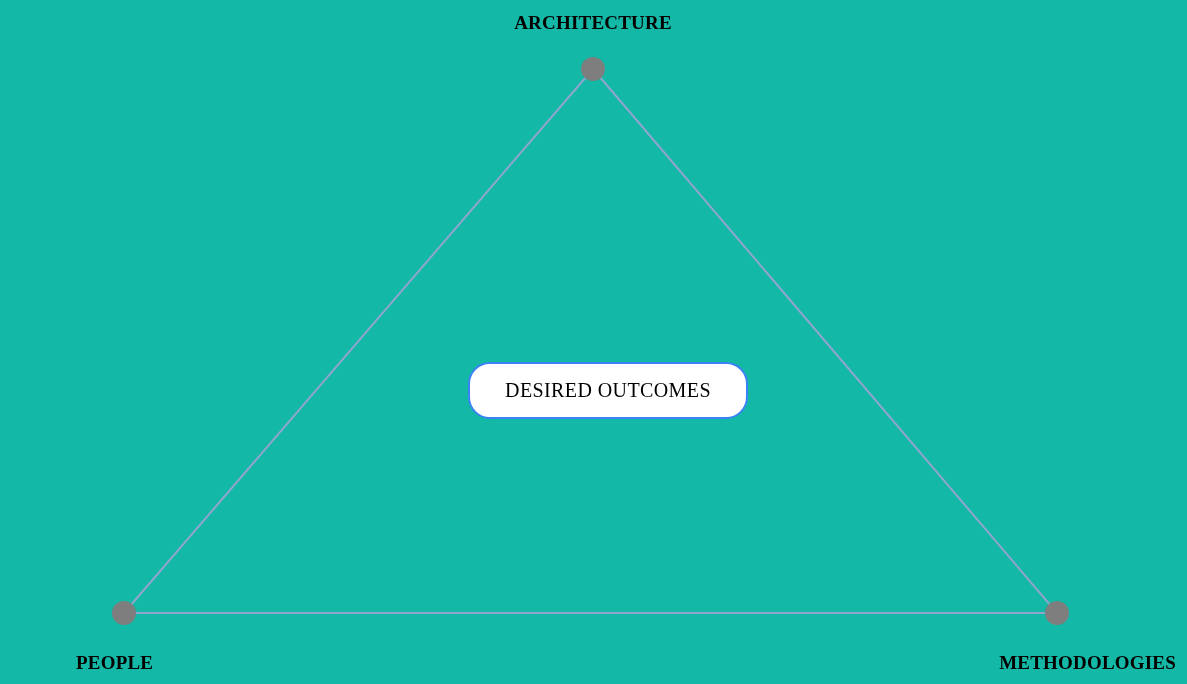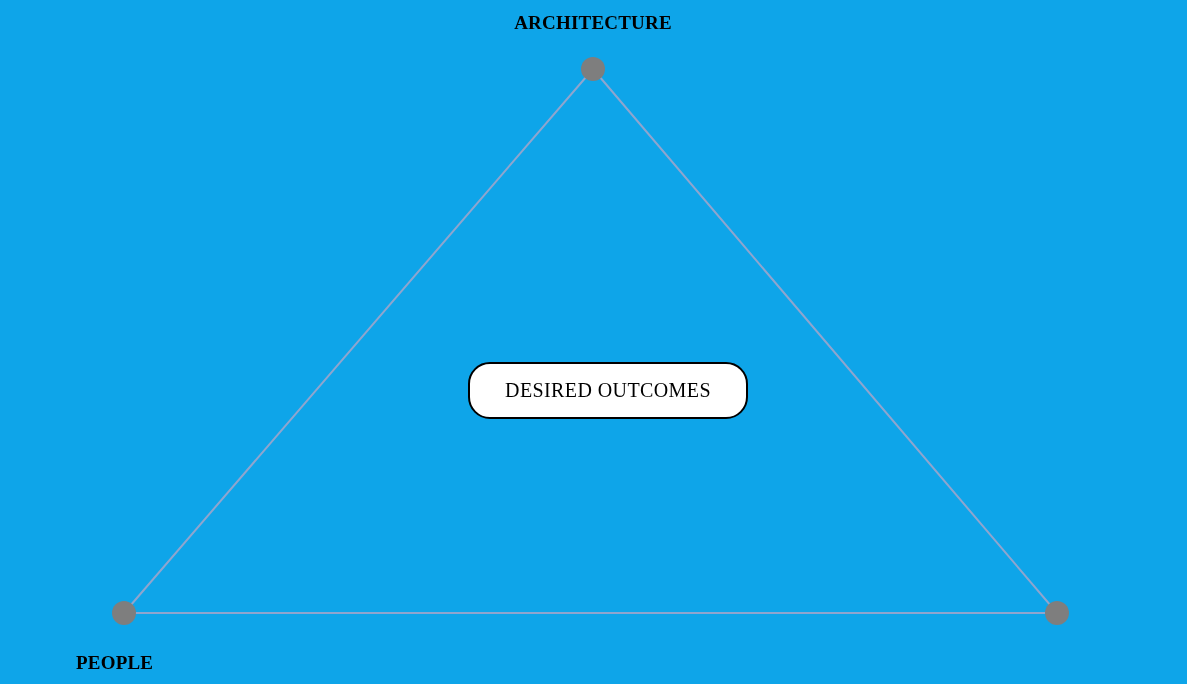--- a/index.html
+++ b/index.html
@@ -8,21 +8,21 @@
     padding: 0;
     background: #ffffff;
   }
   body {
     font-family: "Liberation Serif", "DejaVu Serif", serif;
   }
   .canvas {
     position: relative;
     width: 1187px;
     height: 684px;
-    background: #0ea5e9;
+    background: #14b8a6;
     overflow: hidden;
   }
   .diagram-svg {
     position: absolute;
     left: 0;
     top: 0;
     width: 1187px;
     height: 684px;
     display: block;
   }
@@ -50,21 +50,21 @@
     top: 653px;
     transform: translateX(-100%);
   }
   .center-node {
     position: absolute;
     left: 468px;
     top: 362px;
     width: 280px;
     height: 57px;
     box-sizing: border-box;
-    border: 2px solid #000000;
+    border: 2px solid #3b82f6;
     border-radius: 22px;
     background: #ffffff;
     display: flex;
     align-items: center;
     justify-content: center;
   }
   .center-node-label {
     font-family: "Liberation Serif", "DejaVu Serif", serif;
     font-weight: normal;
     font-size: 20px;
@@ -90,18 +90,19 @@
       <circle cx="593" cy="69" r="12" fill="#7e7e7e"></circle>
       <circle cx="124" cy="613" r="12" fill="#7e7e7e"></circle>
       <circle cx="1057" cy="613" r="12" fill="#7e7e7e"></circle>
     </g>
   </svg>
 
   <div class="vertex-label apex">ARCHITECTURE</div>
 
   <div class="vertex-label left-bottom">PEOPLE</div>
 
+  <div class="vertex-label right-bottom">METHODOLOGIES</div>
 
   <div class="center-node">
     <span class="center-node-label">DESIRED OUTCOMES</span>
   </div>
 
 </div>
 
 </body></html>

